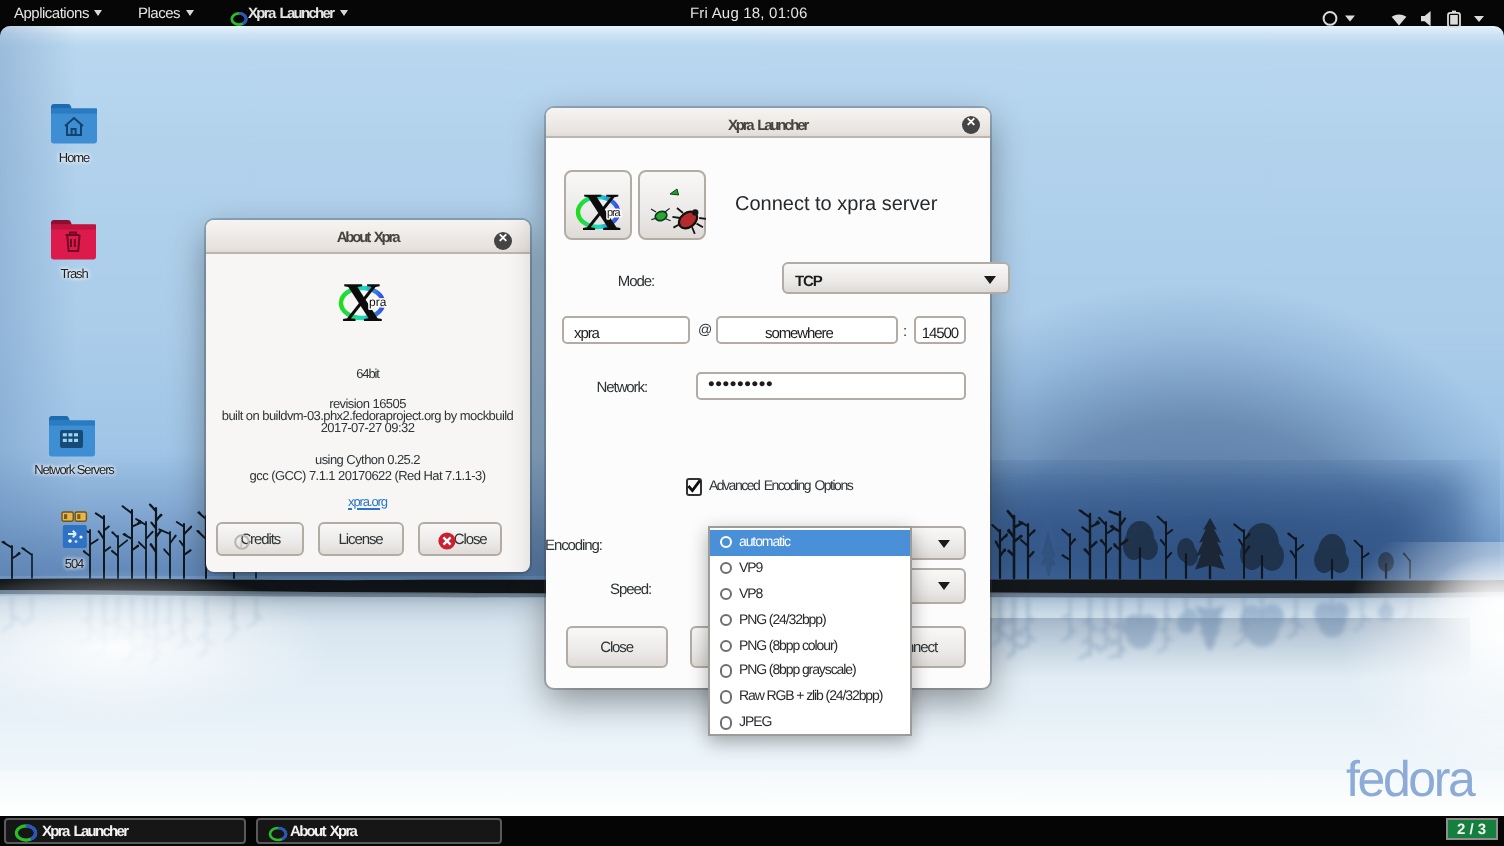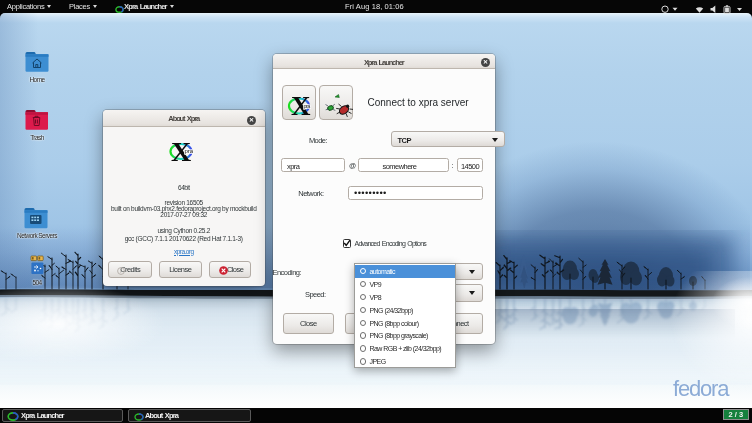--- a/index.html
+++ b/index.html
@@ -158,21 +158,21 @@
        background:linear-gradient(to bottom, rgba(216,230,240,.08), rgba(228,239,247,.45) 65%, rgba(238,246,250,.88));"></div>
 
   <div style="left:0;top:268px;width:230px;height:95px;
        background:radial-gradient(ellipse 62% 55% at 25% 45%, rgba(255,255,255,.9), rgba(255,255,255,0) 75%);"></div>
 
   <div style="left:645px;top:258px;width:107px;height:140px;
        background:radial-gradient(ellipse 90% 60% at 100% 35%, rgba(255,255,255,.96), rgba(255,255,255,0) 85%);"></div>
   <div style="left:700px;top:262px;width:52px;height:55px;
        background:radial-gradient(ellipse 85% 55% at 95% 50%, rgba(255,255,255,.98), rgba(255,255,255,0) 85%);"></div>
 
-  <div style="left:673px;top:363px;width:80px;font-size:22px;color:#8cabd6;letter-spacing:-1.2px;">fedora</div>
+  <div style="left:673px;top:363px;width:80px;font-size:25px;color:#8cabd6;letter-spacing:-1.2px;">fedora</div>
 
   <svg style="position:absolute;left:24px;top:37px;" width="26" height="23" viewBox="0 0 26 23">
     <path d="M1.5 3.5 q0 -1.5 1.5 -1.5 h7 q1.2 0 1.5 1.2 l0.4 1.3 h-10.4 Z" fill="#1d6bae"></path>
     <rect x="1.5" y="4.2" width="23" height="17.5" rx="1.2" fill="#3d8ed2"></rect>
     <rect x="1.5" y="4.2" width="23" height="2.6" fill="#2a7cc2"></rect>
     <g stroke="#13436b" stroke-width="1" fill="none">
       <path d="M8.5 13 l4.5 -4 l4.5 4 M9.5 12.4 V17.5 h7 V12.4 M11.8 17.5 v-3 h2 v3"></path>
     </g>
   </svg>
   <div style="left:14px;top:63px;width:46px;text-align:center;font-size:6.5px;letter-spacing:-0.55px;color:#1f1f1f;text-shadow:0 0 2px #fff,0 0 2px #fff;">Home</div>

